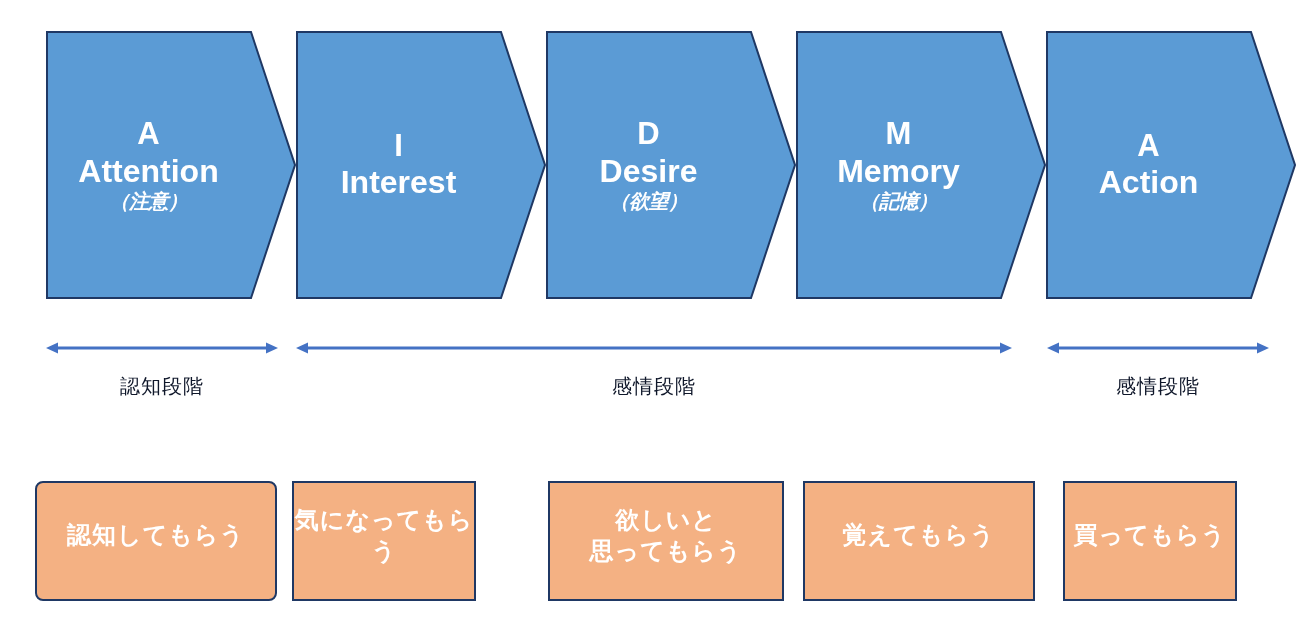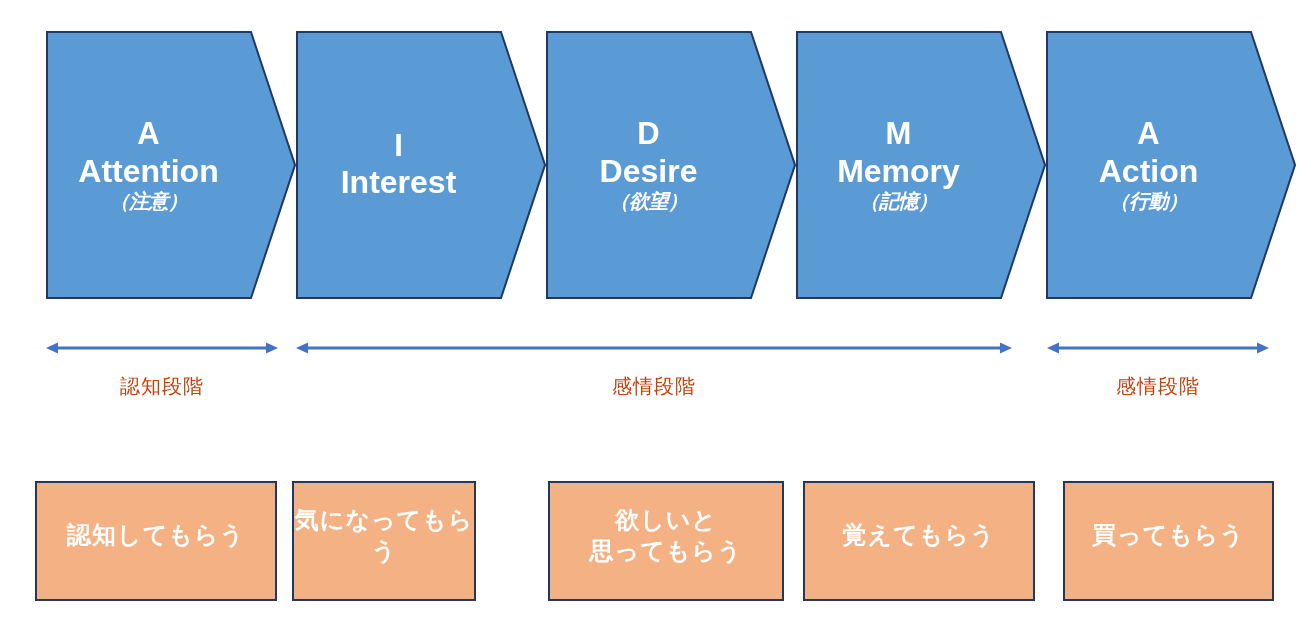--- a/index.html
+++ b/index.html
@@ -66,21 +66,21 @@
     height: 22px;
     width: 100%;
     display: block;
   }
   .phase-caption {
     position: absolute;
     left: 0;
     width: 100%;
     top: 36px;
     text-align: center;
-    color: #c2410c;
+    color: #0f172a;
     font-size: 20px;
     letter-spacing: 1px;
     white-space: nowrap;
   }
 
   
   .action-box {
     position: absolute;
     top: 481px;
     height: 120px;
@@ -150,21 +150,20 @@
     </div>
   </div>
 
   <div class="chevron" style="left:1046px;">
     <svg viewBox="0 0 250 268" preserveAspectRatio="none">
       <polygon points="1,1 205,1 249,134 205,267 1,267" fill="#5B9BD5" stroke="#1F3864" stroke-width="2"></polygon>
     </svg>
     <div class="chevron-label">
       <div class="chev-letter">A</div>
       <div class="chev-word">Action</div>
-      <div class="chev-jp">（行動）</div>
     </div>
   </div>
 
   <div class="phase" style="left:46px; top:337px; width:232px;">
     <svg class="phase-arrow" viewBox="0 0 232 22" preserveAspectRatio="none">
       <line x1="10" y1="11" x2="222" y2="11" stroke="#4472C4" stroke-width="3"></line>
       <polygon points="0,11 12,5.5 12,16.5" fill="#4472C4"></polygon>
       <polygon points="232,11 220,5.5 220,16.5" fill="#4472C4"></polygon>
     </svg>
     <div class="phase-caption">認知段階</div>
@@ -181,34 +180,34 @@
 
   <div class="phase" style="left:1047px; top:337px; width:222px;">
     <svg class="phase-arrow" viewBox="0 0 222 22" preserveAspectRatio="none">
       <line x1="10" y1="11" x2="212" y2="11" stroke="#4472C4" stroke-width="3"></line>
       <polygon points="0,11 12,5.5 12,16.5" fill="#4472C4"></polygon>
       <polygon points="222,11 210,5.5 210,16.5" fill="#4472C4"></polygon>
     </svg>
     <div class="phase-caption">感情段階</div>
   </div>
 
-  <div class="action-box" style="left:35px; width:242px;">
+  <div class="action-box" style="left:35px; width:242px;border-radius:8px;">
     <span class="action-text">認知してもらう</span>
   </div>
 
   <div class="action-box" style="left:292px; width:184px;">
     <span class="action-text">気になってもらう</span>
   </div>
 
   <div class="action-box" style="left:548px; width:236px;">
     <span class="action-text">欲しいと
 思ってもらう</span>
   </div>
 
   <div class="action-box" style="left:803px; width:232px;align-items:center;">
     <span class="action-text">覚えてもらう</span>
   </div>
 
-  <div class="action-box" style="left:1063px; width:211px;">
+  <div class="action-box" style="left:1063px; width:174px;">
     <span class="action-text">買ってもらう</span>
   </div>
 
 </div>
 
 </body></html>

